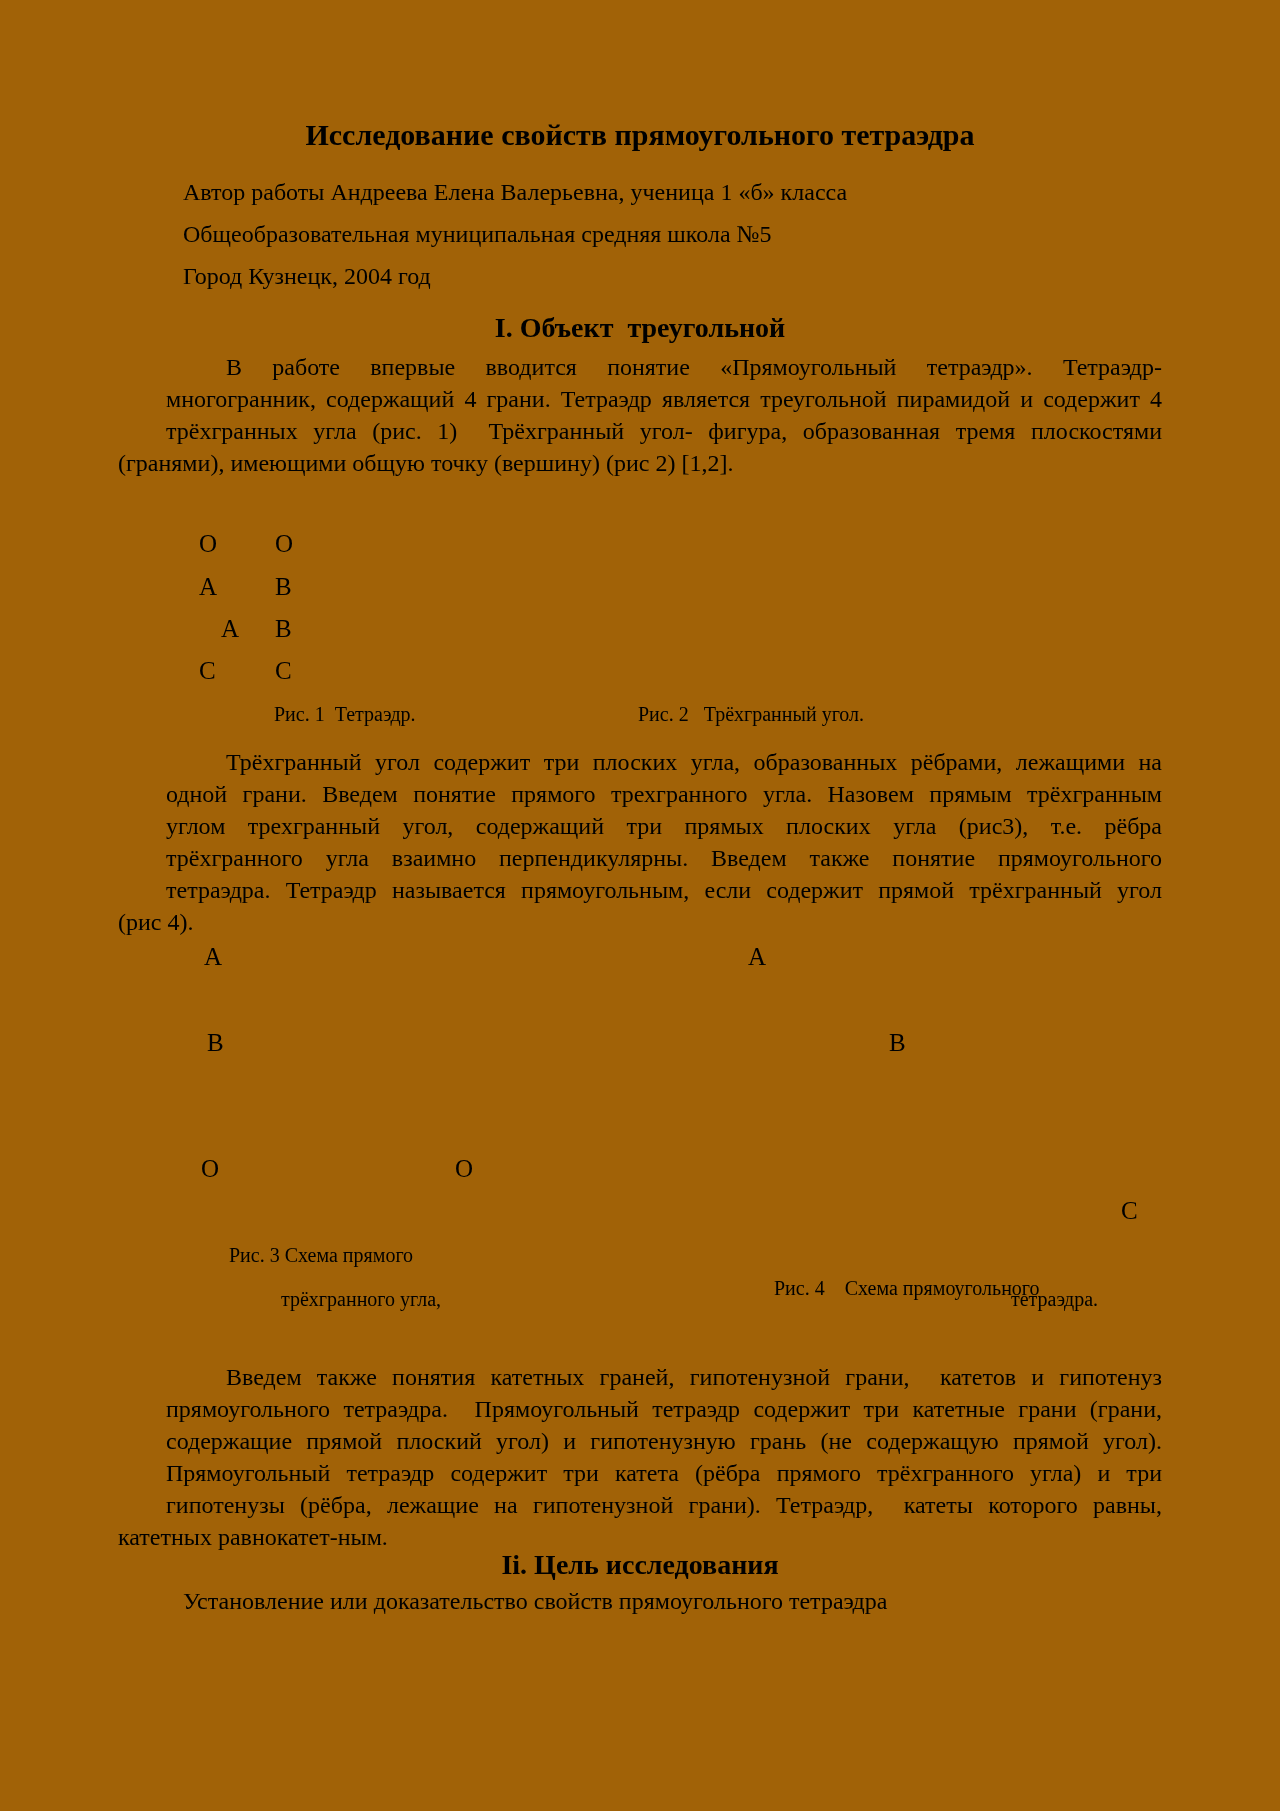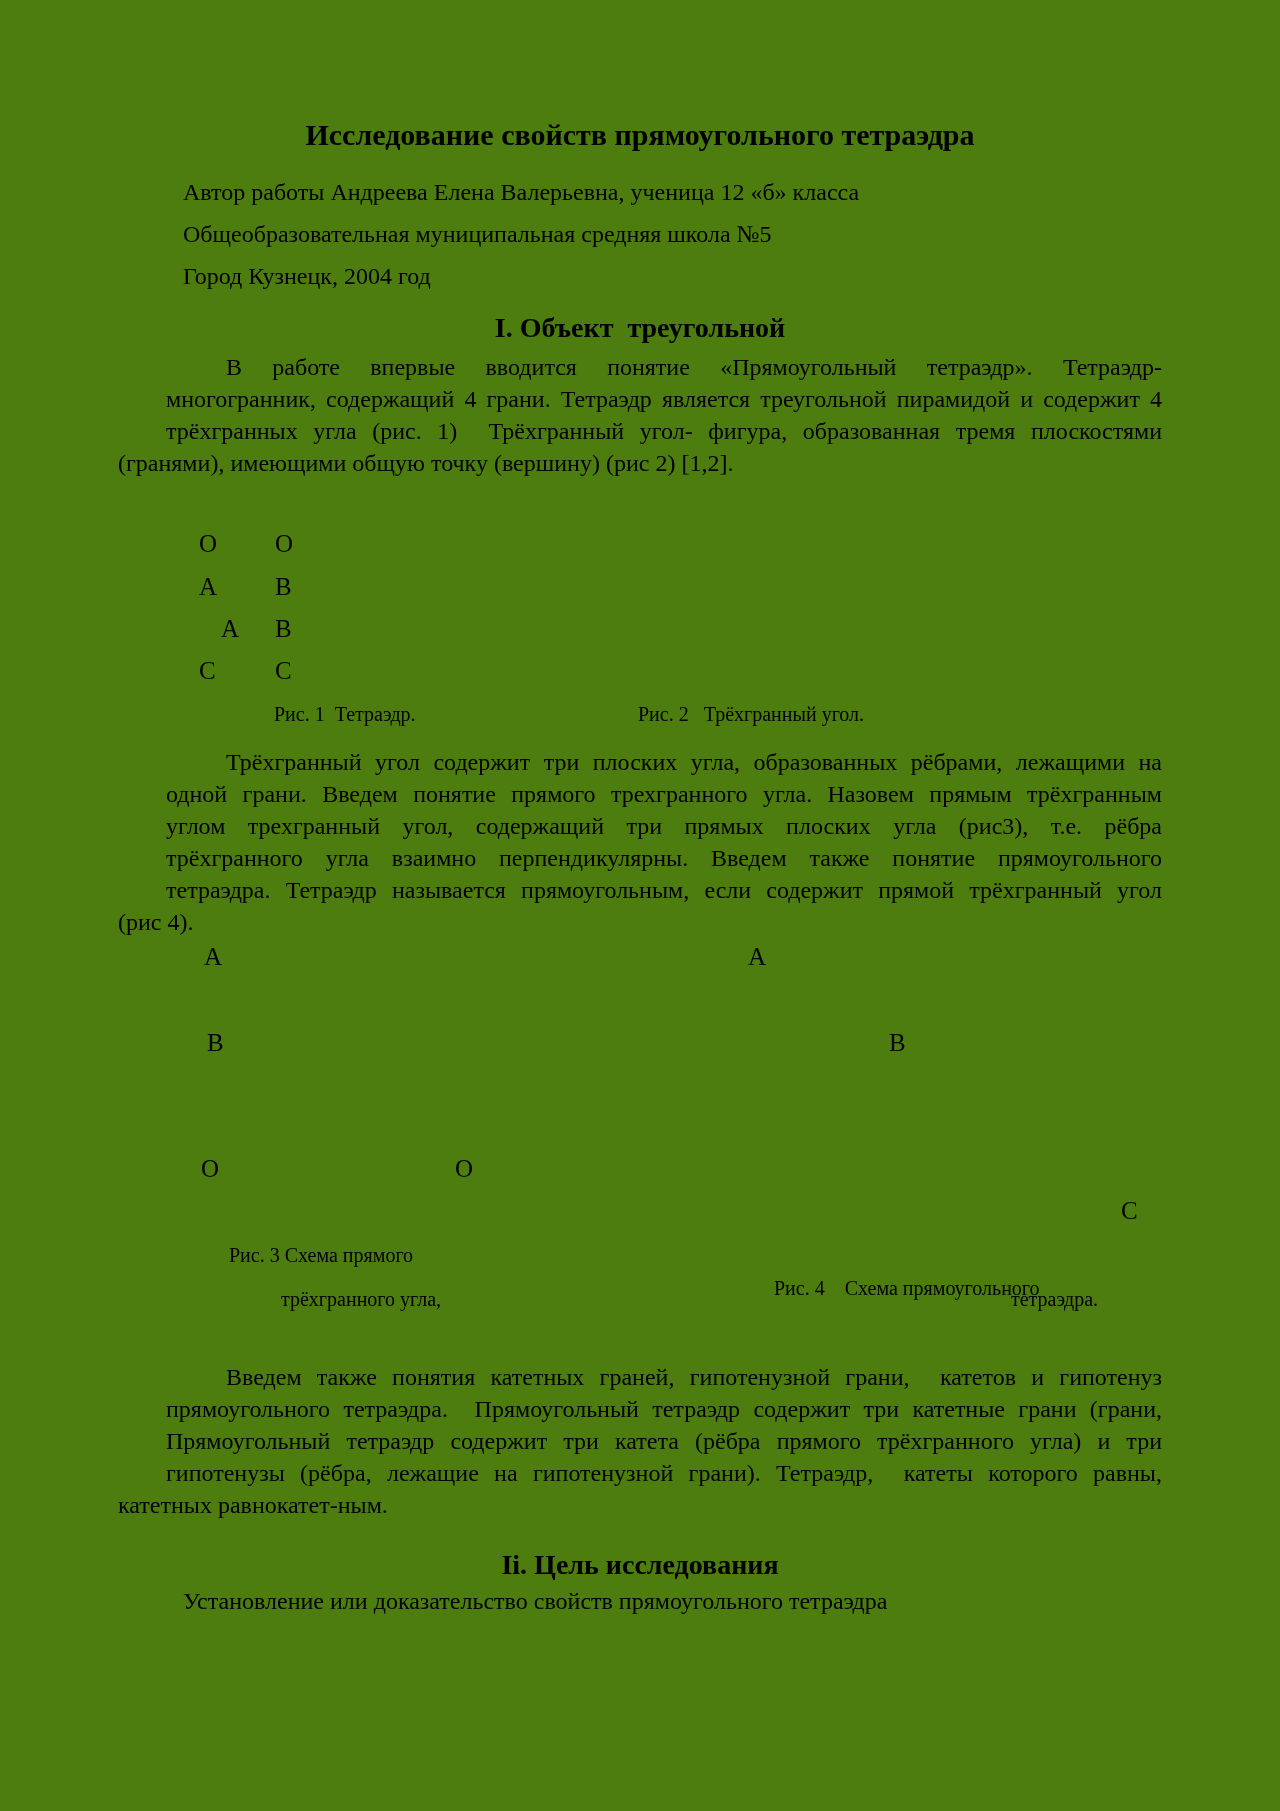--- a/index.html
+++ b/index.html
@@ -1,21 +1,21 @@
 <!DOCTYPE html>
 <html><head>
 <meta charset="utf-8">
 <style>
   html,body { margin:0; padding:0; background:#ffffff; }
   .page {
     position:relative;
     width:1280px;
     height:1811px;
     margin:0 auto;
-    background:#4d7c0f;
+    background:#a16207;
     color:#000000;
     font-family:"Liberation Serif","DejaVu Serif",serif;
     overflow:hidden;
   }
   .abs { position:absolute; }
   .doc-title {
     top:118px; left:0; width:100%;
     text-align:center;
     font-size:30px; font-weight:700;
     white-space:pre-wrap;
@@ -55,21 +55,21 @@
     white-space:pre-wrap;
   }
 </style>
 </head>
 <body>
 
 <div class="page">
 
   <div class="abs doc-title">Исследование свойств прямоугольного тетраэдра</div>
 
-  <div class="abs byline-line" style="top:179px;">Автор работы Андреева Елена Валерьевна, ученица 12 «б» класса</div>
+  <div class="abs byline-line" style="top:179px;">Автор работы Андреева Елена Валерьевна, ученица 1 «б» класса</div>
   <div class="abs byline-line" style="top:221px;">Общеобразовательная муниципальная средняя школа №5</div>
   <div class="abs byline-line" style="top:263px;">Город Кузнецк, 2004 год</div>
 
   <div class="abs heading" style="top:312px;">I. Объект  треугольной</div>
 
   <div class="abs para" style="top:351px;">
     <div class="jline indent">В работе впервые вводится понятие «Прямоугольный тетраэдр». Тетраэдр-</div>
     <div class="jline">многогранник, содержащий 4 грани. Тетраэдр является треугольной пирамидой и содержит 4</div>
     <div class="jline">трёхгранных угла (рис. 1)  Трёхгранный угол- фигура, образованная тремя плоскостями</div>
     <div class="jlast">(гранями), имеющими общую точку (вершину) (рис 2) [1,2].</div>
@@ -105,20 +105,21 @@
   <span class="vletter" style="left:1121px; top:1198px;">C</span>
 
   <span class="figcap" style="left:209px; top:1243px;margin-left:20px;">Рис. 3 Схема прямого</span>
   <span class="figcap" style="left:774px; top:1243px;margin-top:33px;">Рис. 4    Схема прямоугольного</span>
   <span class="figcap" style="left:281px; top:1287px;">трёхгранного угла,</span>
   <span class="figcap" style="left:1011px; top:1287px;">тетраэдра.</span>
 
   <div class="abs para" style="top:1361px;">
     <div class="jline indent">Введем также понятия катетных граней, гипотенузной грани,  катетов и гипотенуз</div>
     <div class="jline">прямоугольного тетраэдра.  Прямоугольный тетраэдр содержит три катетные грани (грани,</div>
+    <div class="jline">содержащие прямой плоский угол) и гипотенузную грань (не содержащую прямой угол).</div>
     <div class="jline">Прямоугольный тетраэдр содержит три катета (рёбра прямого трёхгранного угла) и три</div>
     <div class="jline">гипотенузы (рёбра, лежащие на гипотенузной грани). Тетраэдр,  катеты которого равны,</div>
     <div class="jlast">катетных равнокатет-ным.</div>
   </div>
 
   <div class="abs heading" style="top:1549px;">Ii. Цель исследования</div>
 
   <div class="abs final-line">Установление или доказательство свойств прямоугольного тетраэдра</div>
 
 </div>

